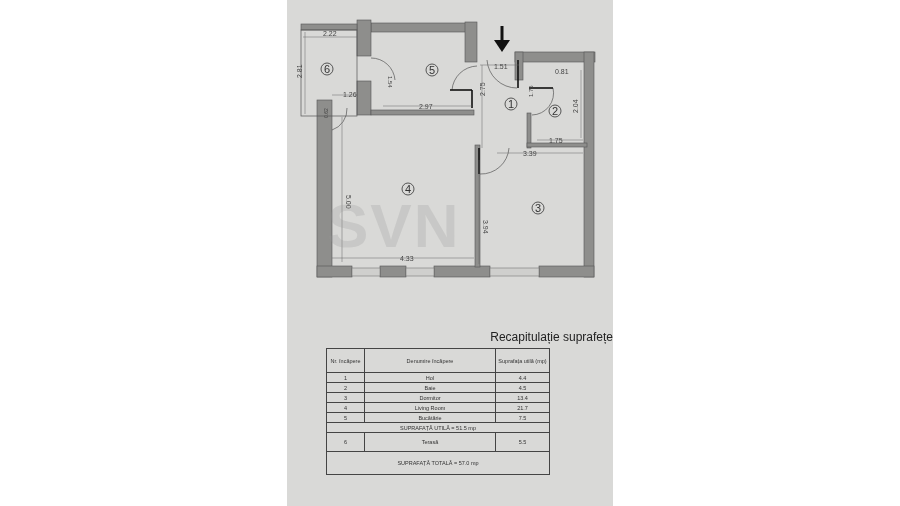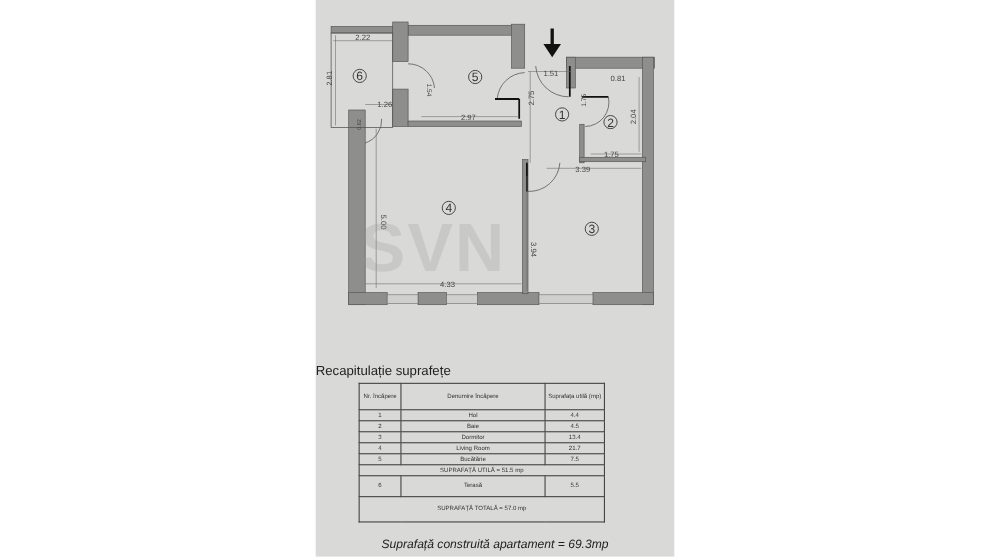--- a/index.html
+++ b/index.html
@@ -1,21 +1,21 @@
 <!DOCTYPE html>
 <html><head>
 <meta charset="utf-8">
 <style>
   html,body{margin:0;padding:0;}
   body{width:900px;height:506px;background:#ffffff;position:relative;overflow:hidden;font-family:"Liberation Sans",sans-serif;}
   .photo{position:absolute;left:287px;top:0;width:326px;height:506px;background:#d9d9d7;overflow:hidden;}
   .plan{position:absolute;left:0;top:0;width:326px;height:310px;}
   .wm{position:absolute;left:40px;top:190px;font-size:62px;font-weight:bold;color:rgba(150,150,150,0.25);letter-spacing:2px;}
   .wm2{position:absolute;left:152px;top:280px;font-size:24px;color:rgba(150,150,150,0.35);letter-spacing:1px;}
-  .title{position:absolute;left:0;width:326px;top:330px;text-align:left;font-size:12px;color:#222;}
+  .title{position:absolute;left:0;width:326px;top:330px;text-align:right;font-size:12px;color:#222;}
   table.sum{position:absolute;left:39px;top:348px;width:224px;border-collapse:collapse;font-size:5.5px;color:#333;}
   table.sum td, table.sum th{border:1px solid #444;text-align:center;padding:0;font-weight:normal;}
   table.sum th{height:23px;}
   table.sum td{height:9px;}
   table.sum td.sub{height:9px;}
   table.sum td.tot{height:22px;}
   .foot{position:absolute;left:0;width:326px;top:489px;text-align:center;font-size:11px;font-style:italic;color:#222;}
 </style>
 </head>
 <body>
@@ -174,14 +174,13 @@
       <td style="height:18px">6</td>
       <td>Terasă</td>
       <td>5.5</td>
     </tr>
     <tr>
       <td class="tot" colspan="3">SUPRAFAȚĂ TOTALĂ = 57.0 mp</td>
     </tr>
   </tbody>
     </table>
 
-  <div class="foot">Suprafață construită apartament = 69.3mp</div>
 </div>
 
 </body></html>

